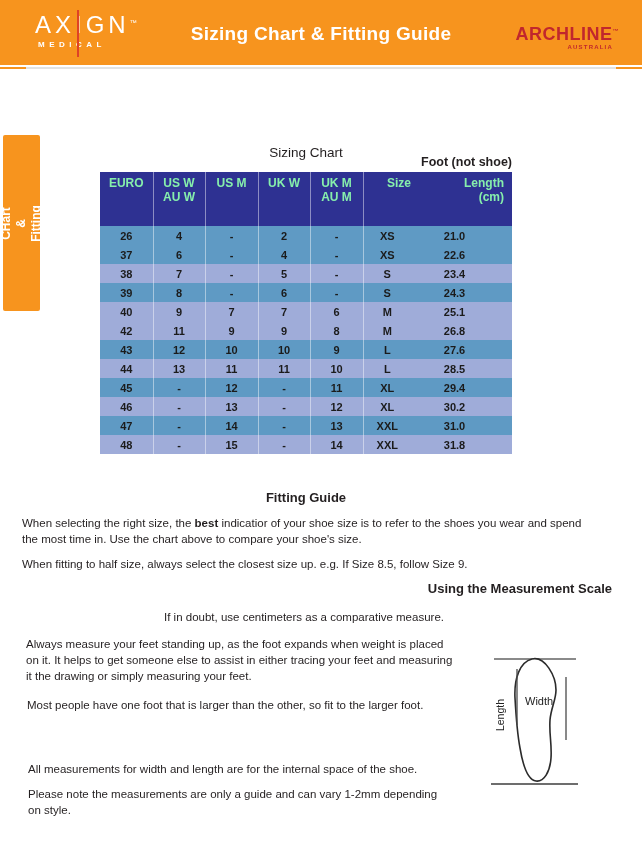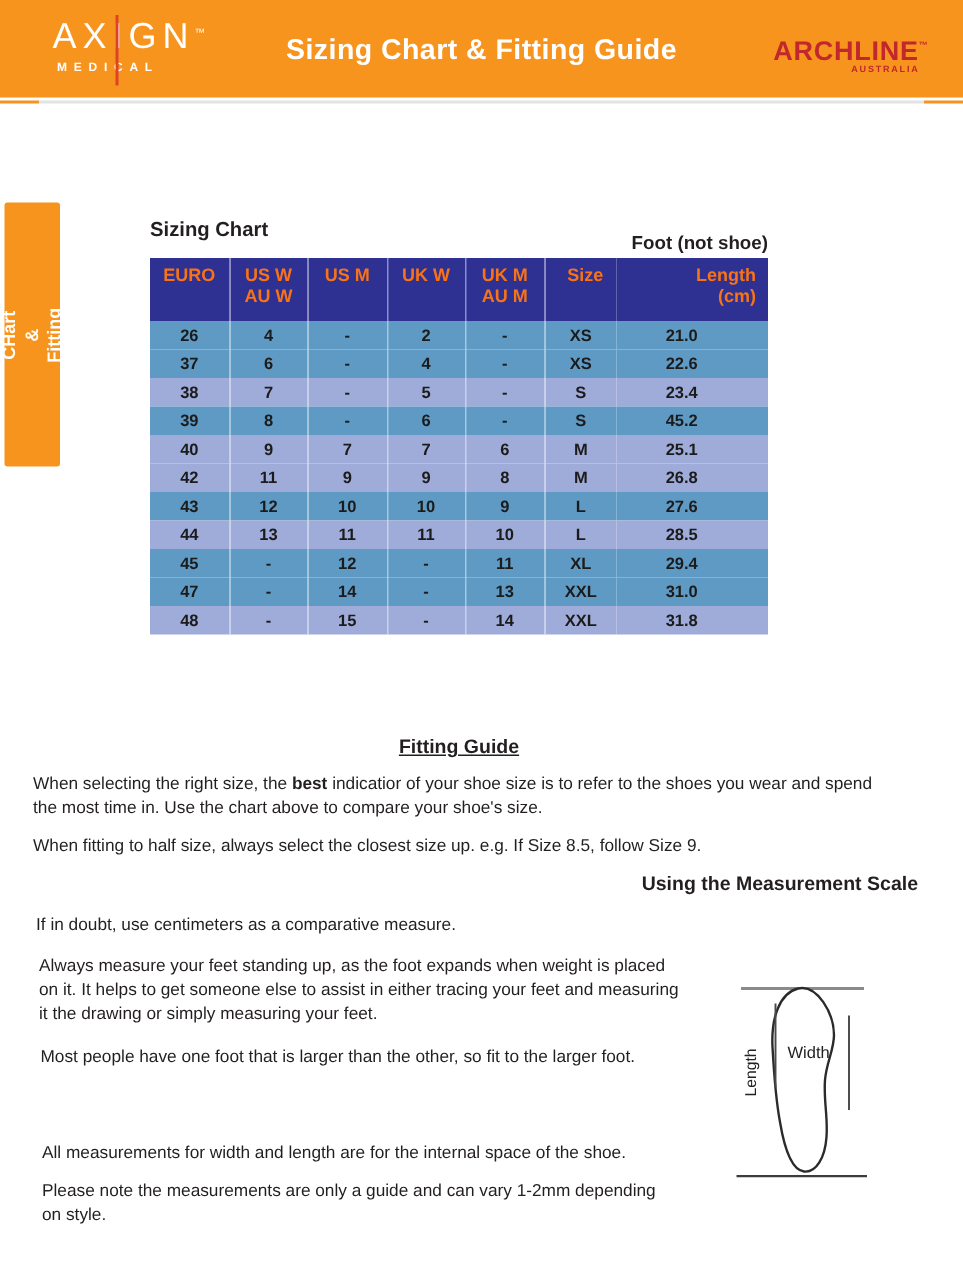--- a/index.html
+++ b/index.html
@@ -21,44 +21,44 @@
   .archline-tm{font-size:6px;vertical-align:top;position:relative;top:-3px;}
   .archline-sub{font-size:6px;letter-spacing:1.2px;font-weight:bold;margin-top:1px;padding-right:6px;}
   .header-rule{position:absolute;left:0;top:67px;width:642px;height:2px;
     background:linear-gradient(to right,#F7941E 0 26px,#E3E3E3 26px calc(100% - 26px),#F7941E calc(100% - 26px) 100%);}
   
   .side-tab{position:absolute;left:3px;top:135px;width:37px;height:176px;background:#F7941E;
     display:flex;align-items:center;justify-content:center;border-radius:2px;}
   .side-tab-label{transform:rotate(-90deg);white-space:pre-line;text-align:center;width:172px;
     color:#ffffff;font-weight:bold;font-size:12px;line-height:15px;}
   
-  .chart-title{position:absolute;left:100px;top:145px;width:412px;text-align:left;
-    font-weight:bold;font-size:13.5px;}
+  .chart-title{position:absolute;left:100px;top:145px;width:412px;text-align:center;
+    font-weight:normal;font-size:13.5px;}
   .foot-label{position:absolute;left:312px;top:155px;width:200px;text-align:right;
     font-weight:bold;font-size:12.5px;}
   table.sizing{position:absolute;left:100px;top:172px;width:412px;border-collapse:collapse;table-layout:fixed;}
   table.sizing th{
-    background:#2E3192;color:#f97316;font-size:12px;font-weight:bold;height:38px;
-    vertical-align:top;padding:4px 0 0 0;line-height:14px;white-space:pre-line;text-align:center;}
-  table.sizing th.col-size{text-align:center;padding-left:6px;}
+    background:#2E3192;color:#86efac;font-size:12px;font-weight:bold;height:38px;
+    vertical-align:top;padding:4px 0 12px 0;line-height:14px;white-space:pre-line;text-align:center;}
+  table.sizing th.col-size{text-align:right;padding-left:6px;}
   table.sizing th.col-length{text-align:right;padding-right:8px;}
   table.sizing td{height:19px;font-size:11px;font-weight:bold;text-align:center;
     color:#1b1b1b;padding:0;}
   table.sizing td.col-length{padding-right:14px;}
   table.sizing th:nth-child(-n+5),table.sizing td:nth-child(-n+5){border-right:1px solid rgba(255,255,255,0.45);}
   tr.row-odd td{background:#5F9AC4;}
   tr.row-even td{background:#9FACD9;}
   
   .h-center{position:absolute;left:0;width:612px;text-align:center;font-weight:bold;font-size:13px;}
-  .h-fitting{top:490px;text-decoration:underline;}
+  .h-fitting{top:490px;}
   .h-measure{top:581px;text-align:right;}
   .body-text{position:absolute;font-size:11.5px;line-height:16px;white-space:pre-line;}
   .p-fit1{left:22px;top:515px;width:600px;}
   .p-fit2{left:22px;top:556px;width:600px;}
-  .p-m1{left:24px;top:609px;width:560px;}
+  .p-m1{left:24px;top:609px;width:560px;text-align:center;}
   .p-m2{left:26px;top:636px;width:500px;}
   .p-m3{left:27px;top:697px;width:560px;}
   .p-m4{left:28px;top:761px;width:560px;}
   .p-m5{left:28px;top:786px;width:560px;}
   
   .foot-diagram{position:absolute;left:488px;top:648px;width:95px;height:145px;}
 </style>
 </head>
 <body>
 
@@ -136,21 +136,21 @@
         <td class="col-size">S</td>
         <td class="col-length">23.4</td>
       </tr>
       <tr class="row-odd">
         <td class="col-euro">39</td>
         <td class="col-usw">8</td>
         <td class="col-usm">-</td>
         <td class="col-ukw">6</td>
         <td class="col-ukm">-</td>
         <td class="col-size">S</td>
-        <td class="col-length">45.2</td>
+        <td class="col-length">24.3</td>
       </tr>
       <tr class="row-even">
         <td class="col-euro">40</td>
         <td class="col-usw">9</td>
         <td class="col-usm">7</td>
         <td class="col-ukw">7</td>
         <td class="col-ukm">6</td>
         <td class="col-size">M</td>
         <td class="col-length">25.1</td>
       </tr>
@@ -182,20 +182,29 @@
         <td class="col-length">28.5</td>
       </tr>
       <tr class="row-odd">
         <td class="col-euro">45</td>
         <td class="col-usw">-</td>
         <td class="col-usm">12</td>
         <td class="col-ukw">-</td>
         <td class="col-ukm">11</td>
         <td class="col-size">XL</td>
         <td class="col-length">29.4</td>
+      </tr>
+      <tr class="row-even">
+        <td class="col-euro">46</td>
+        <td class="col-usw">-</td>
+        <td class="col-usm">13</td>
+        <td class="col-ukw">-</td>
+        <td class="col-ukm">12</td>
+        <td class="col-size">XL</td>
+        <td class="col-length">30.2</td>
       </tr>
       <tr class="row-odd">
         <td class="col-euro">47</td>
         <td class="col-usw">-</td>
         <td class="col-usm">14</td>
         <td class="col-ukw">-</td>
         <td class="col-ukm">13</td>
         <td class="col-size">XXL</td>
         <td class="col-length">31.0</td>
       </tr>

